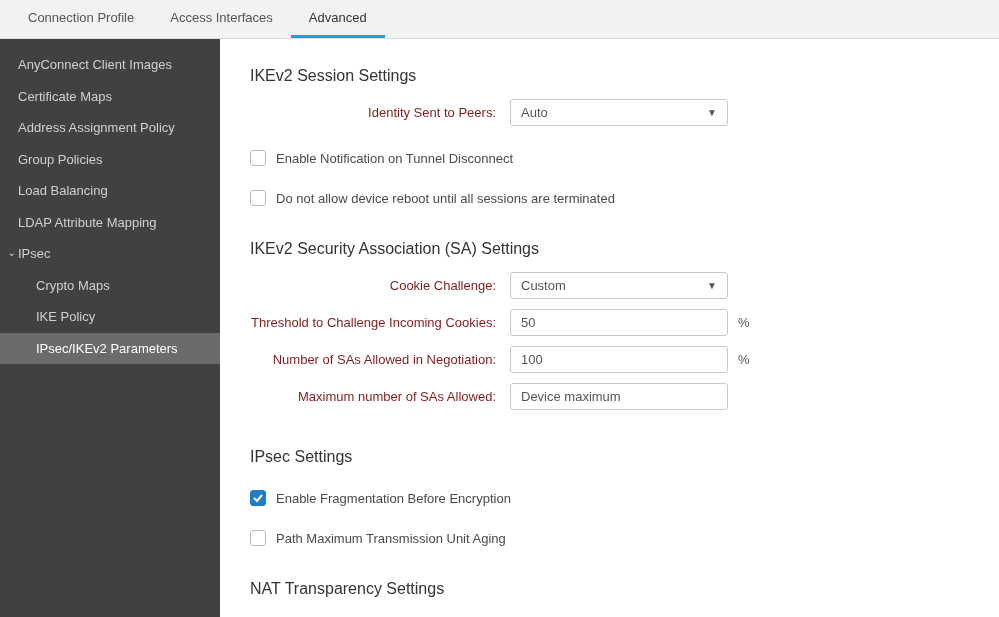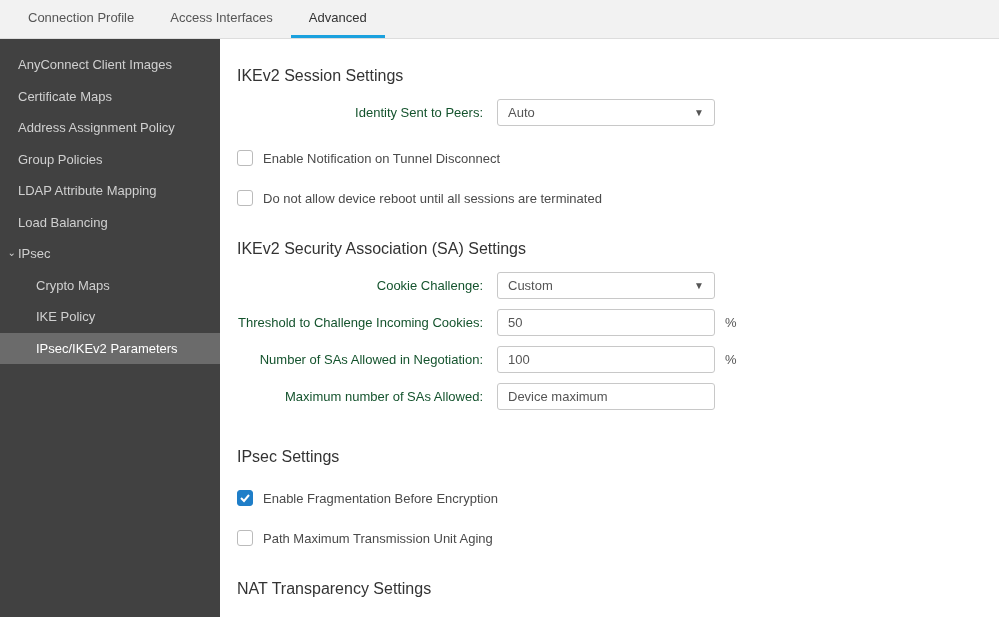--- a/index.html
+++ b/index.html
@@ -59,40 +59,40 @@
   .side-caret {
     display: inline-block;
     width: 12px;
     color: #d0d0d0;
     margin-right: 2px;
     font-size: 10px;
     transform: translateY(-1px);
   }
   .content {
     flex: 1;
-    padding: 20px 17px;
+    padding: 20px 30px;
     overflow-y: auto;
     color: #333;
   }
   h3.section {
     font-size: 16px;
     font-weight: 400;
     margin: 8px 0 14px;
     color: #333;
   }
   .row {
     display: flex;
     align-items: center;
     margin-bottom: 10px;
   }
   .row .label {
     width: 260px;
     text-align: right;
     padding-right: 14px;
-    color: #14532d;
+    color: #7f1d1d;
     font-size: 13px;
   }
   .row .field {
     display: flex;
     align-items: center;
   }
   .select, .input {
     border: 1px solid #c8c8c8;
     border-radius: 3px;
     height: 27px;
@@ -166,22 +166,22 @@
   <div class="tab">Access Interfaces</div>
   <div class="tab active">Advanced</div>
 </div>
 
 <div class="main-wrap">
   <div class="sidebar">
     <div class="side-item">AnyConnect Client Images</div>
     <div class="side-item">Certificate Maps</div>
     <div class="side-item">Address Assignment Policy</div>
     <div class="side-item">Group Policies</div>
+    <div class="side-item">Load Balancing</div>
     <div class="side-item">LDAP Attribute Mapping</div>
-    <div class="side-item">Load Balancing</div>
     <div class="side-item" style="padding-left:4px;">
       <span class="side-caret">⌄</span>
       <span>IPsec</span>
     </div>
     <div class="side-item child">Crypto Maps</div>
     <div class="side-item child">IKE Policy</div>
     <div class="side-item child selected">IPsec/IKEv2 Parameters</div>
   </div>
 
   <div class="content">

